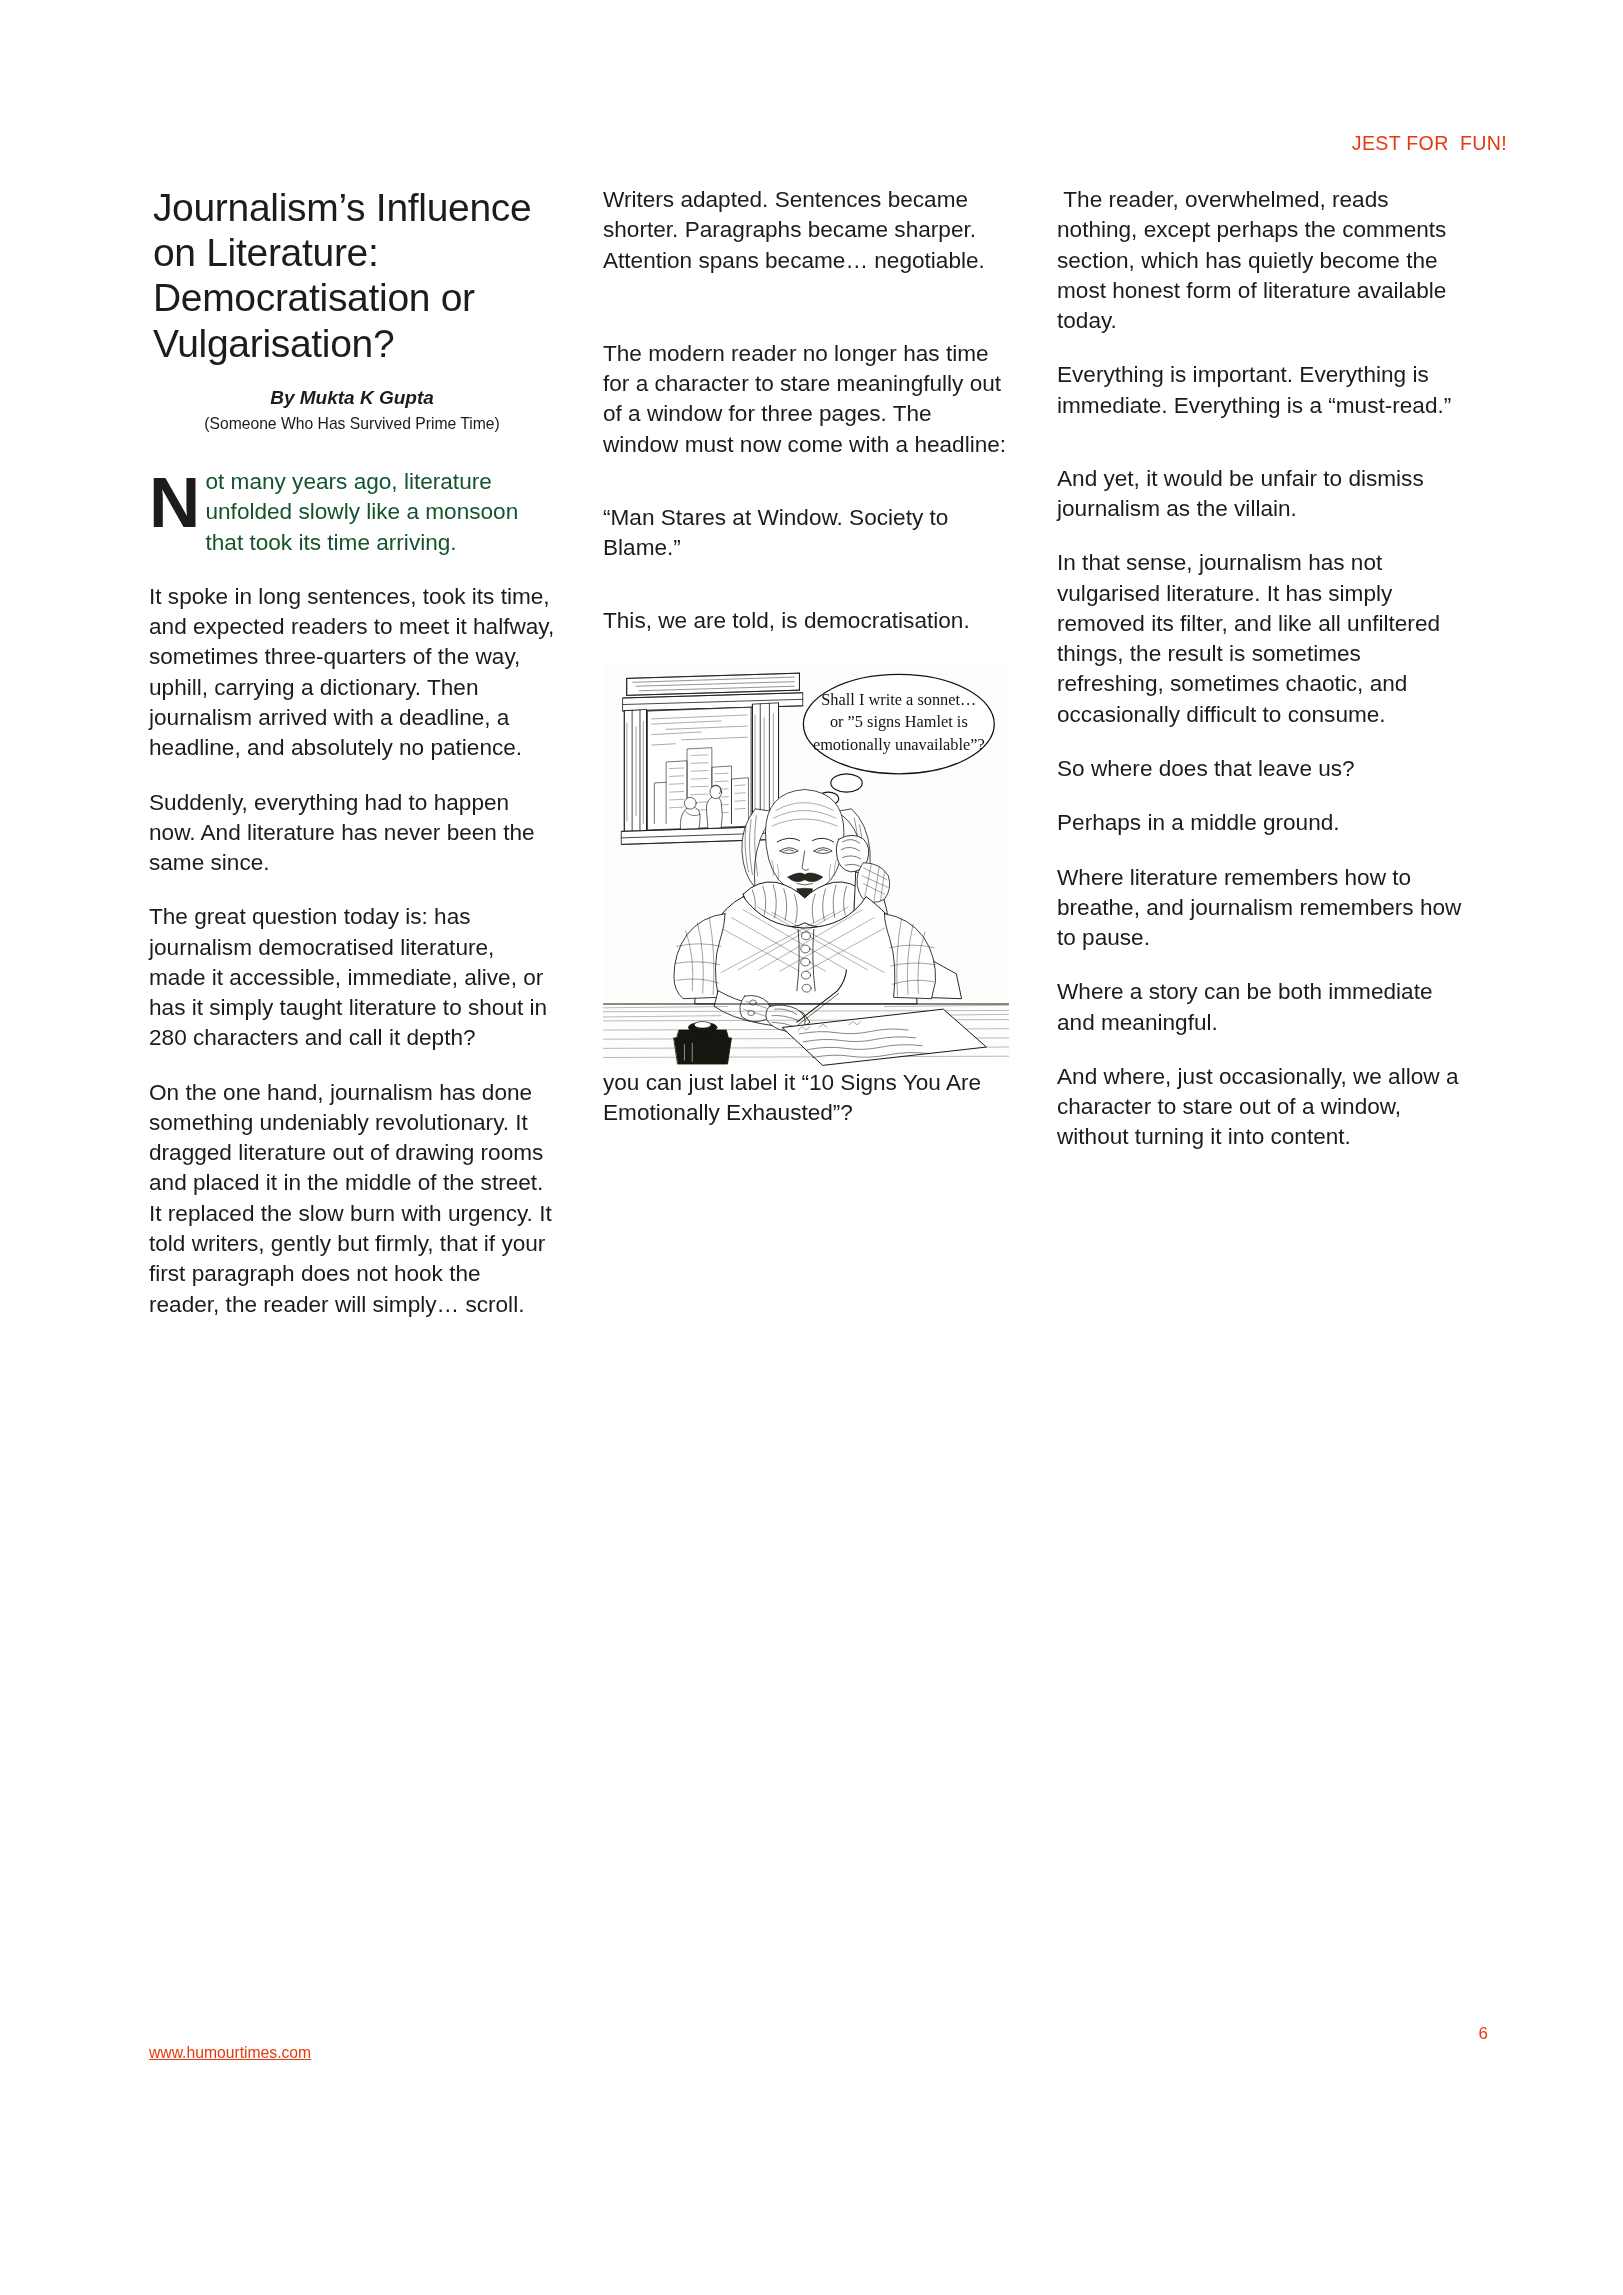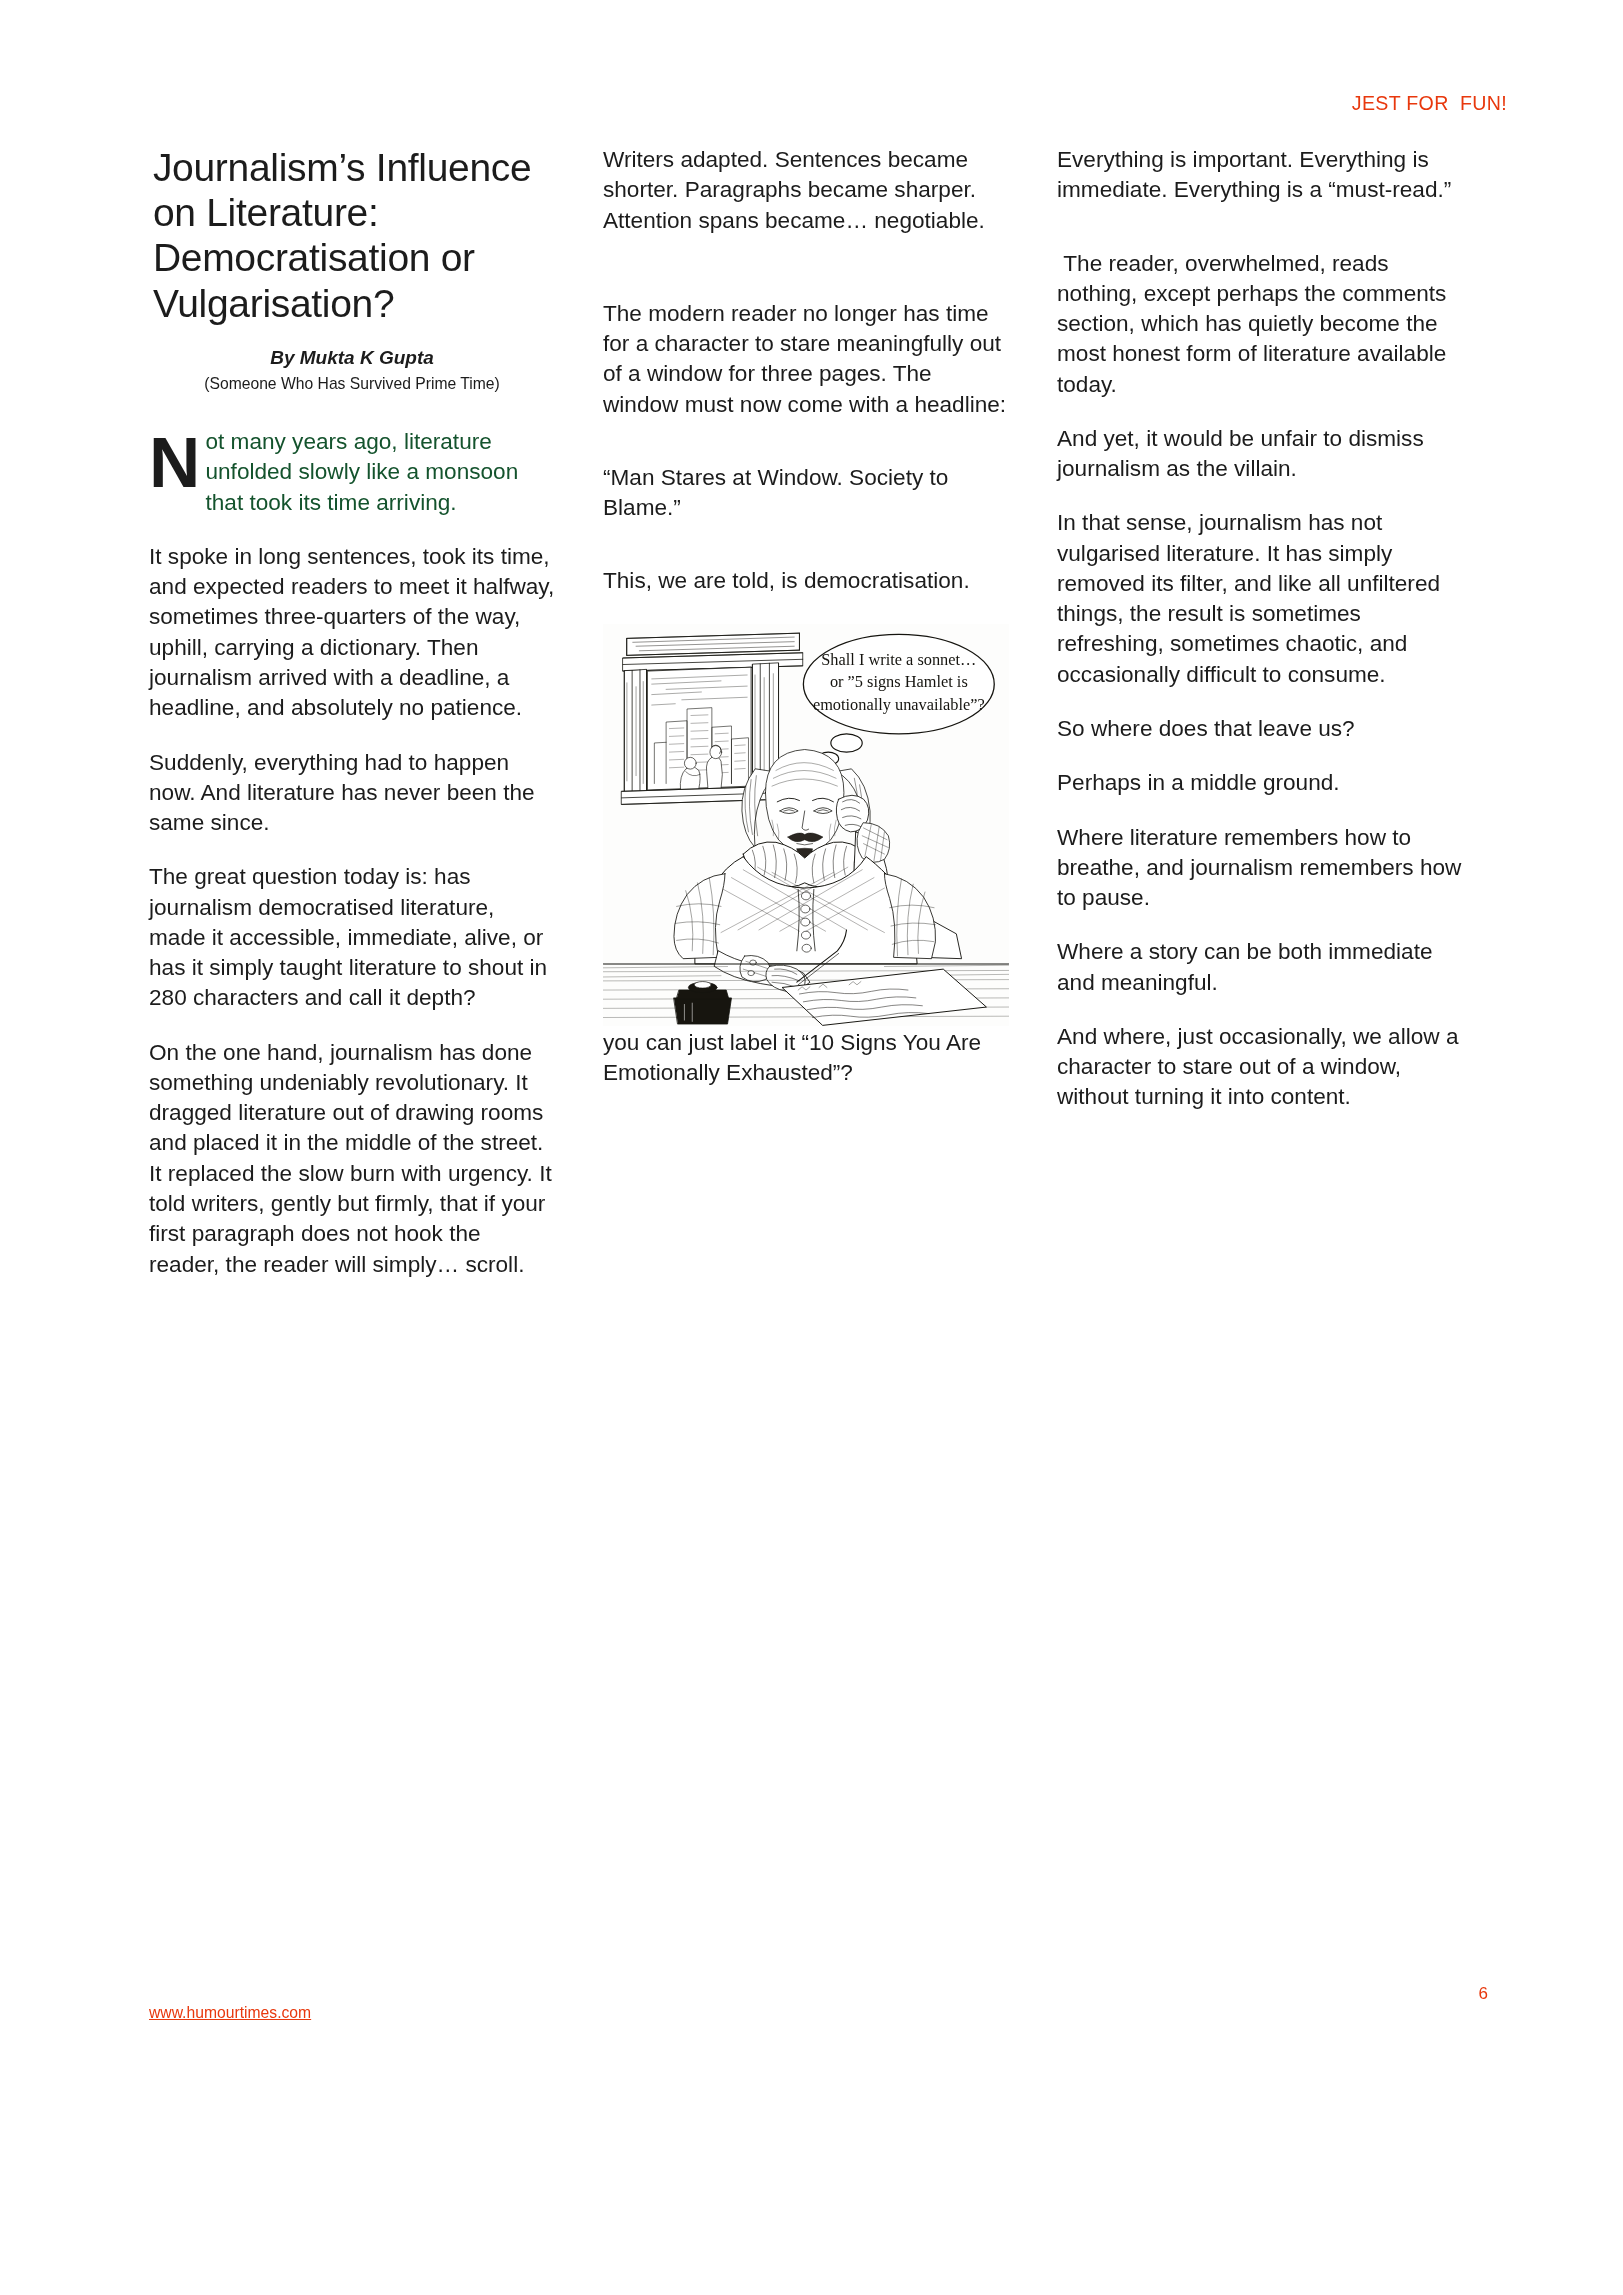--- a/index.html
+++ b/index.html
@@ -9,20 +9,21 @@
   }
   .page {
     position: relative;
     width: 1623px;
     height: 2064px;
     background: #ffffff;
     font-family: "Liberation Sans", sans-serif;
     color: #1a1a1a;
     box-sizing: border-box;
     overflow: hidden;
+    margin-top: 40px;
   }
 
   
   .running-header {
     position: absolute;
     top: 92px;
     right: 116px;
     font-size: 19.6px;
     letter-spacing: 0.3px;
     color: #e8380d;
@@ -384,23 +385,23 @@
 
       <p class="body">Subtlety was declared elitist. Complexity became suspicious. And nuance, poor nuance, was last seen trying to fit into a breaking news ticker.</p>
 
       <p class="body">Literature, once proud of its ambiguity, now feels compelled to clarify, simplify, and occasionally sensationalise.</p>
 
       <p class="body">Why explore the human condition when you can just label it “10 Signs You Are Emotionally Exhausted”?</p>
     </div>
 
     <div class="col">
 
+      <p class="body"> The reader, overwhelmed, reads nothing, except perhaps the comments section, which has quietly become the most honest form of literature available today.</p>
+
       <p class="body gap-md">Everything is important. Everything is immediate. Everything is a “must-read.”</p>
-
-      <p class="body"> The reader, overwhelmed, reads nothing, except perhaps the comments section, which has quietly become the most honest form of literature available today.</p>
 
       <p class="body">And yet, it would be unfair to dismiss journalism as the villain.</p>
 
 
 
       <p class="body">In that sense, journalism has not vulgarised literature. It has simply removed its filter, and like all unfiltered things, the result is sometimes refreshing, sometimes chaotic, and occasionally difficult to consume.</p>
 
       <p class="body">So where does that leave us?</p>
 
       <p class="body">Perhaps in a middle ground.</p>

